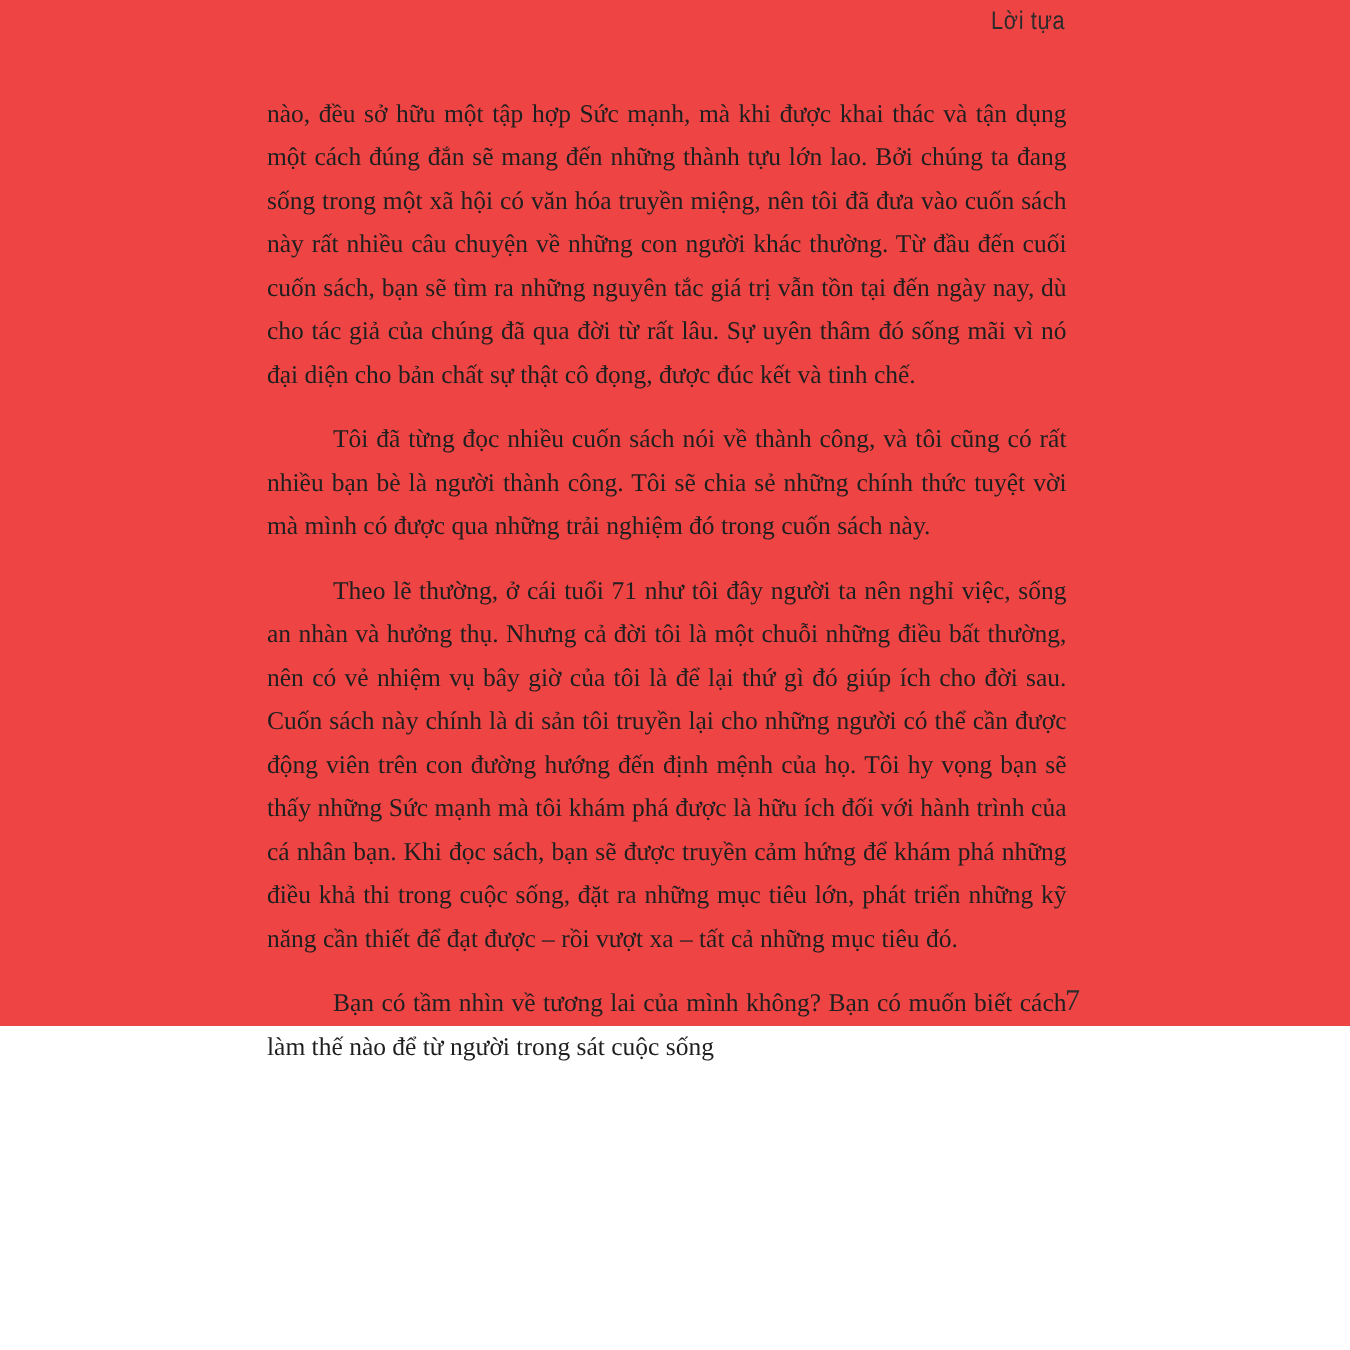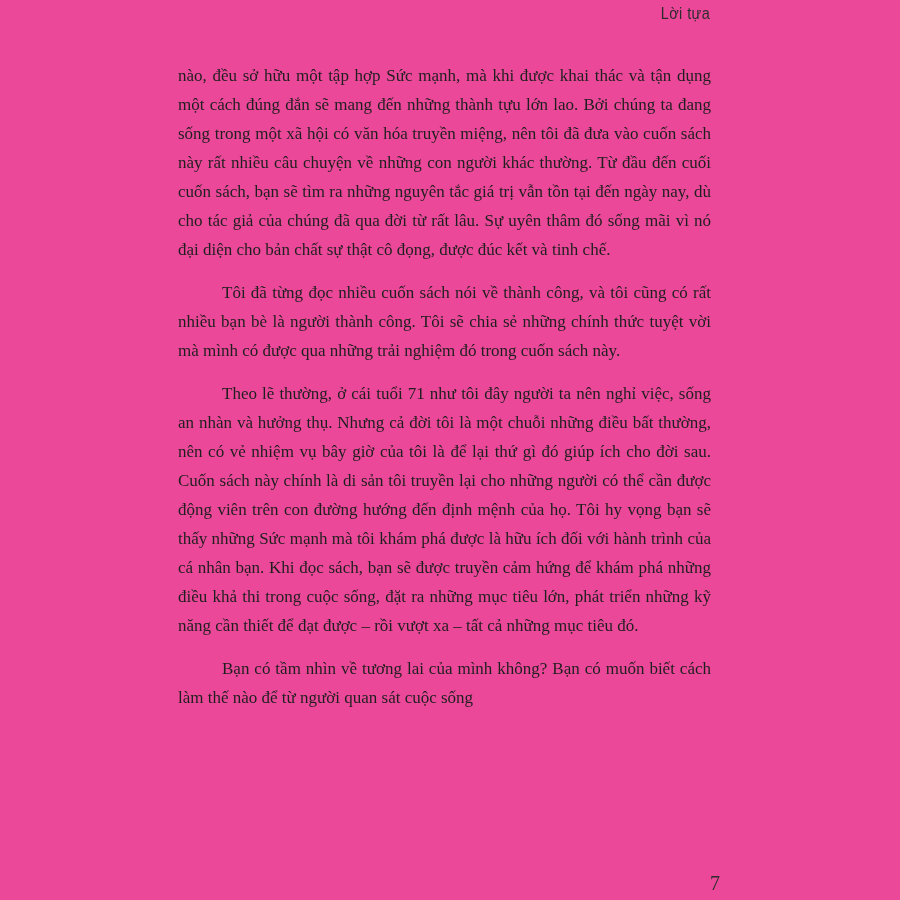--- a/index.html
+++ b/index.html
@@ -7,22 +7,22 @@
   html, body {
     width: 900px;
     height: 900px;
     background: #ffffff;
     overflow: hidden;
   }
 
   .page {
     position: relative;
     width: 900px;
-    height: 900px;
-    background: #ec4899;
+    height: 684px;
+    background: #ef4444;
     font-family: "Liberation Serif", serif;
     color: #1f1f1f;
   }
 
   .running-head {
     position: absolute;
     top: 4px;
     right: 190px;
     font-family: "Liberation Sans", sans-serif;
     font-size: 17px;
@@ -69,18 +69,18 @@
 <body>
 
 <div class="page">
 
   <div class="running-head">Lời tựa</div>
 
   <div class="text-block">
     <p class="no-indent">nào, đều sở hữu một tập hợp Sức mạnh, mà khi được khai thác và tận dụng một cách đúng đắn sẽ mang đến những thành tựu lớn lao. Bởi chúng ta đang sống trong một xã hội có văn hóa truyền miệng, nên tôi đã đưa vào cuốn sách này rất nhiều câu chuyện về những con người khác thường. Từ đầu đến cuối cuốn sách, bạn sẽ tìm ra những nguyên tắc giá trị vẫn tồn tại đến ngày nay, dù cho tác giả của chúng đã qua đời từ rất lâu. Sự uyên thâm đó sống mãi vì nó đại diện cho bản chất sự thật cô đọng, được đúc kết và tinh chế.</p>
     <p>Tôi đã từng đọc nhiều cuốn sách nói về thành công, và tôi cũng có rất nhiều bạn bè là người thành công. Tôi sẽ chia sẻ những chính thức tuyệt vời mà mình có được qua những trải nghiệm đó trong cuốn sách này.</p>
     <p>Theo lẽ thường, ở cái tuổi 71 như tôi đây người ta nên nghỉ việc, sống an nhàn và hưởng thụ. Nhưng cả đời tôi là một chuỗi những điều bất thường, nên có vẻ nhiệm vụ bây giờ của tôi là để lại thứ gì đó giúp ích cho đời sau. Cuốn sách này chính là di sản tôi truyền lại cho những người có thể cần được động viên trên con đường hướng đến định mệnh của họ. Tôi hy vọng bạn sẽ thấy những Sức mạnh mà tôi khám phá được là hữu ích đối với hành trình của cá nhân bạn. Khi đọc sách, bạn sẽ được truyền cảm hứng để khám phá những điều khả thi trong cuộc sống, đặt ra những mục tiêu lớn, phát triển những kỹ năng cần thiết để đạt được – rồi vượt xa – tất cả những mục tiêu đó.</p>
-    <p>Bạn có tầm nhìn về tương lai của mình không? Bạn có muốn biết cách làm thế nào để từ người quan sát cuộc sống</p>
+    <p>Bạn có tầm nhìn về tương lai của mình không? Bạn có muốn biết cách làm thế nào để từ người trong sát cuộc sống</p>
   </div>
 
   <div class="page-number">7</div>
 
 </div>
 
 </body></html>

